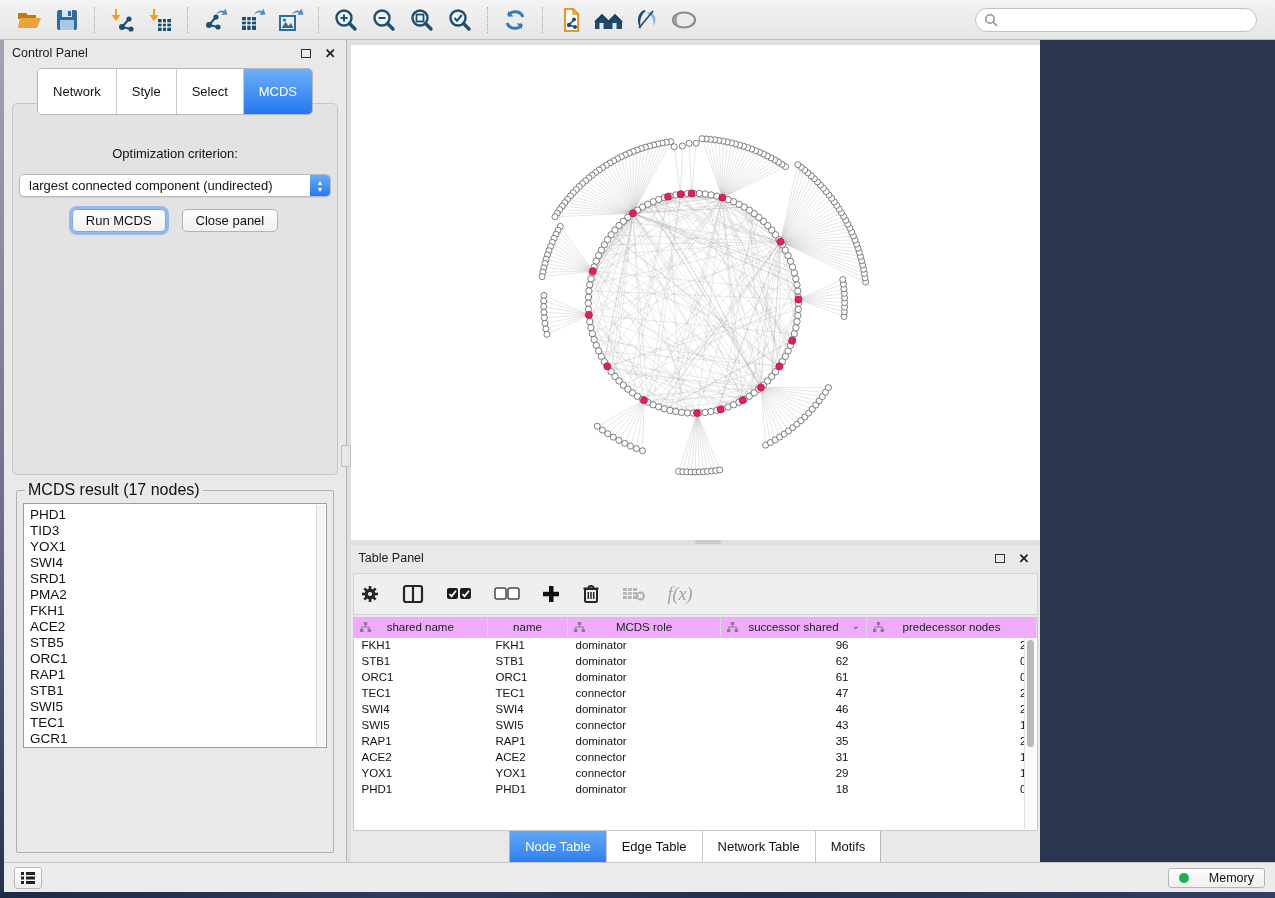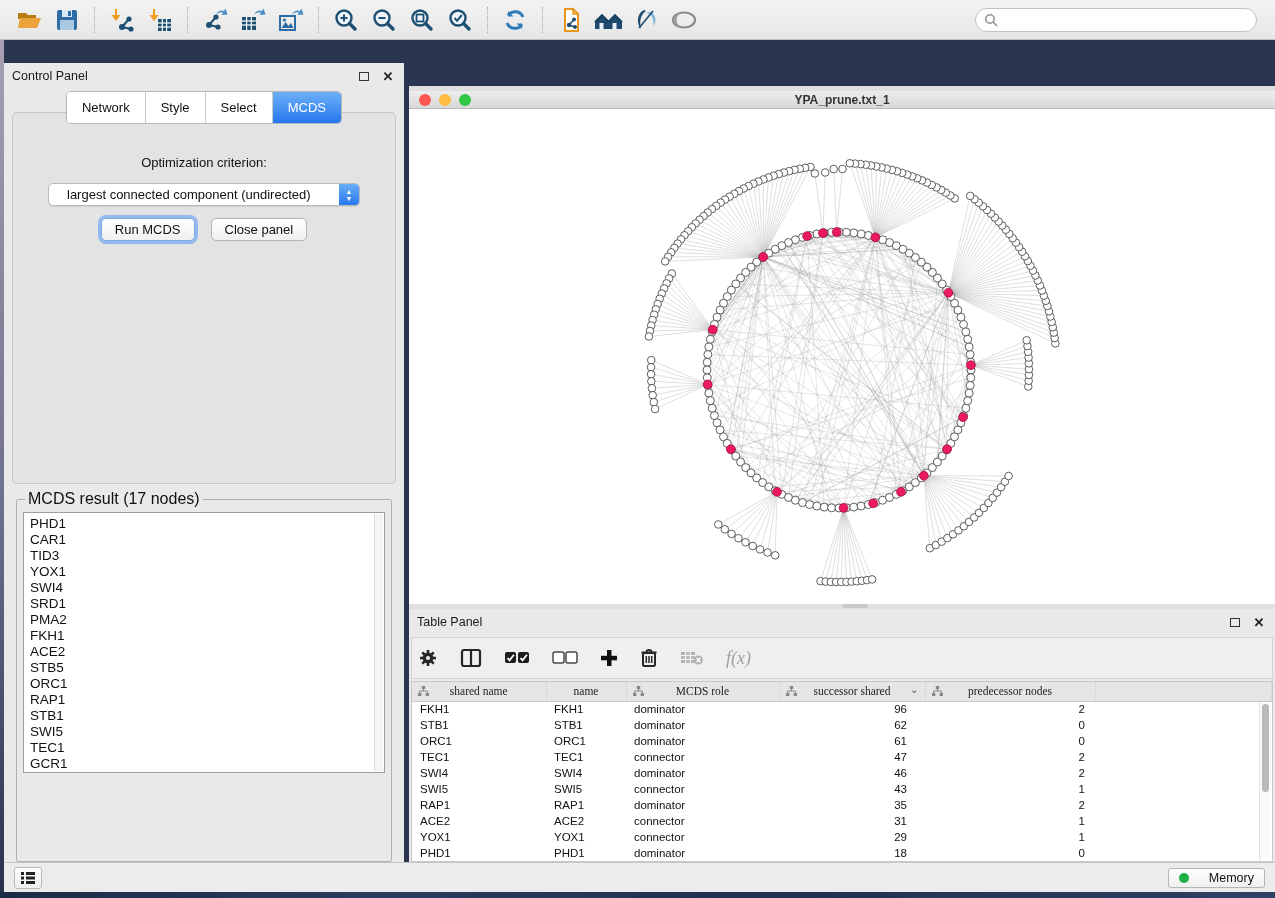--- a/index.html
+++ b/index.html
@@ -18,46 +18,46 @@
              display:flex; align-items:center; padding:0 10px; }
   .tb-btn { width:38px; height:34px; display:flex; align-items:center; justify-content:center;
             border-radius:4px; flex:0 0 auto; }
   .tb-sep { width:1px; height:26px; border-left:1px dotted #a9a9a9; margin:0 8px; flex:0 0 auto; }
   .tb-spacer { flex:1; }
   .searchbox { width:282px; height:24px; background:#fff; border:1px solid #c2c2c2;
                border-radius:12px; display:flex; align-items:center; padding:0 8px; margin-right:8px; }
   .searchbox input { border:none; outline:none; flex:1; font-size:12px; background:transparent; }
 
   
-  .main { position:absolute; left:4px; top:40px; width:1271px; height:822px; display:flex;align-items:flex-end; }
+  .main { position:absolute; left:4px; top:40px; width:1036px; height:822px; display:flex; }
 
   
   .control-panel { width:400px; background:#e9e9e9; display:flex; flex-direction:column; }
   .panel-header { height:26px; display:flex; align-items:center; padding:0 8px; }
   .panel-title { font-size:12.5px; color:#1a1a1a; }
   .panel-header .ph-sp { flex:1; }
   .ph-btn { width:16px; height:16px; display:flex; align-items:center; justify-content:center;
             font-size:12px; color:#222; margin-left:8px; }
   .float-glyph { width:10px; height:9px; border:1.6px solid #333; display:inline-block; }
   .close-glyph { font-weight:bold; font-size:13px; color:#222; }
 
   .ctrl-tabs { display:flex; justify-content:center; margin-top:2px; position:relative; z-index:2; }
   .seg { display:flex; border:1px solid #b6b6b6; border-radius:5px; overflow:hidden; background:#fff; }
-  .seg .tab { padding:8px 15px; font-size:13px; color:#111; background:#fff;
+  .seg .tab { padding:15px 15px; font-size:13px; color:#111; background:#fff;
               border-right:1px solid #c9c9c9; }
   .seg .tab:last-child { border-right:none; }
   .seg .tab.selected { background:linear-gradient(#6db0f7,#2477f0); color:#fff; }
 
   .ctrl-content { margin:-12px 8px 0 8px; padding-top:28px; height:372px;
                   background:#e3e3e3; border:1px solid #c6c6c6; border-radius:5px;
                   display:flex; flex-direction:column; align-items:center; }
   .opt-label { font-size:13px; color:#111; margin-top:14px; }
   .dropdown { margin-top:13px; width:312px; height:23px; background:#fff; border:1px solid #b9b9b9;
               border-radius:5px; display:flex; align-items:center; overflow:hidden;
-              box-shadow:0 1px 1px rgba(0,0,0,.08);padding-left:9px; }
+              box-shadow:0 1px 1px rgba(0,0,0,.08); }
   .dropdown .dd-text { flex:1; font-size:13px; padding-left:9px; color:#111; white-space:nowrap; }
   .dd-stepper { width:20px; height:23px; background:linear-gradient(#6db0f7,#2477f0);
                 display:flex; flex-direction:column; align-items:center; justify-content:center;
                 color:#fff; font-size:7px; line-height:7px; border-radius:0 4px 4px 0; }
   .btn-row { display:flex; gap:16px; margin-top:12px; }
   .mac-btn { background:linear-gradient(#ffffff,#f0f0f0); border:1px solid #b4b4b4; border-radius:5px;
              padding:3px 13px; font-size:13px; color:#111; }
   .mac-btn.focused { box-shadow:0 0 0 3px rgba(86,150,245,.55); border-color:#7aa8e8; }
 
   .mcds-fieldset { margin:6px 12px 0 12px; border:1px solid #b0b0b0; border-radius:2px;
@@ -90,23 +90,23 @@
   
   .table-panel { flex:1; background:#e9e9e9; display:flex; flex-direction:column; }
   .tp-toolbar { margin:2px 2px 0 2px; height:42px; background:#efefef; border:1px solid #d4d4d4;
                 display:flex; align-items:center; gap:22px; padding:0 6px; }
   .tp-ic { display:flex; align-items:center; justify-content:center; }
   .fx-label { font-family:"Liberation Serif",serif; font-style:italic; font-size:18px; color:#a0a0a0; }
 
   .table-wrap { margin:2px 2px 0 2px; background:#fff; border:1px solid #c9c9c9; flex:1;
                 position:relative; overflow:hidden; }
   table.node-table { border-collapse:collapse; table-layout:fixed; width:100%; }
-  .node-table th { height:19px; background:#e5e5e5; border-right:1px solid #dadada;
+  .node-table th { height:19px; background:#f0abfc; border-right:1px solid #dadada;
                    border-bottom:1px solid #c9c9c9; font-weight:normal; font-size:11.5px; color:#222;
-                   text-align:center; white-space:nowrap; overflow:hidden; position:relative;font-family:Liberation Serif, serif; }
+                   text-align:center; white-space:nowrap; overflow:hidden; position:relative; }
   .node-table th .tree-ic { position:absolute; left:6px; top:4px; opacity:.75; }
   .node-table th .sort-ic { position:absolute; right:6px; top:2px; font-size:10px; color:#555; }
   .node-table td { height:16px; font-size:11.5px; color:#111; padding:0 8px; white-space:nowrap; overflow:hidden; }
   .node-table td.num { text-align:right; padding-right:18px; }
   .node-table td.num2 { text-align:right; padding-right:10px; }
   .tbl-scroll { position:absolute; right:1px; top:20px; bottom:1px; width:12px;
                 background:#fafafa; border-left:1px solid #e3e3e3; }
   .tbl-thumb { position:absolute; left:2px; right:2px; top:2px; height:56%;
                background:#b9b9b9; border-radius:5px; }
 
@@ -323,21 +323,20 @@
       <div class="btn-row">
         <button class="mac-btn focused">Run MCDS</button>
         <button class="mac-btn">Close panel</button>
       </div>
     </div>
     <fieldset class="mcds-fieldset">
       <legend>MCDS result (17 nodes)</legend>
       <div class="mcds-list" id="mcds-list">
         <div class="mcds-scroll"></div>
       <div class="mcds-item">PHD1</div>
-          <div class="mcds-item">CAR1</div>
           <div class="mcds-item">TID3</div>
           <div class="mcds-item">YOX1</div>
           <div class="mcds-item">SWI4</div>
           <div class="mcds-item">SRD1</div>
           <div class="mcds-item">PMA2</div>
           <div class="mcds-item">FKH1</div>
           <div class="mcds-item">ACE2</div>
           <div class="mcds-item">STB5</div>
           <div class="mcds-item">ORC1</div>
           <div class="mcds-item">RAP1</div>
@@ -347,28 +346,20 @@
           <div class="mcds-item">GCR1</div>
         </div>
     </fieldset>
   </div>
 
   <div class="v-splitter">
     <div class="v-grip"></div>
   </div>
 
   <div class="right-col">
-    <div class="net-titlebar">
-      <div class="net-title">YPA_prune.txt_1</div>
-      <div class="lights">
-        <span class="light" id="light-red" style="background: rgb(252, 87, 83);"></span>
-        <span class="light" id="light-yellow" style="background: rgb(253, 188, 64);"></span>
-        <span class="light" id="light-green" style="background: rgb(51, 199, 72);"></span>
-      </div>
-    </div>
     <div class="net-canvas">
       <svg id="network-svg" viewBox="0 0 866 495" style="background: rgb(255, 255, 255);">
           <g stroke="#9e9e9e" stroke-opacity="0.38" stroke-width="0.7">
             <line x1="354.287910401662" y1="147.95701788811908" x2="322.3459652973777" y2="340.8566388728132"></line>
             <line x1="354.287910401662" y1="147.95701788811908" x2="305.4074003992955" y2="215.42148945018693"></line>
             <line x1="354.287910401662" y1="147.95701788811908" x2="506.3846110957344" y2="373.5473999163779"></line>
             <line x1="354.287910401662" y1="147.95701788811908" x2="366.1491069021084" y2="381.780832223408"></line>
             <line x1="354.287910401662" y1="147.95701788811908" x2="493.8508930978916" y2="140.21916777659197"></line>
             <line x1="354.287910401662" y1="147.95701788811908" x2="298.829988294092" y2="276.45109770225645"></line>
             <line x1="354.287910401662" y1="147.95701788811908" x2="415.22068915436336" y2="123.86771503473253"></line>
@@ -1268,20 +1259,28 @@
                 <td class="num">18</td>
                 <td class="num2">0</td>
                 <td></td>
               </tr>
             </tbody>
         </table>
         <div class="tbl-scroll">
           <div class="tbl-thumb"></div>
         </div>
       </div>
+      <div class="tp-tabs">
+        <div class="seg" id="table-tab-seg">
+            <div class="tab selected">Node Table</div>
+            <div class="tab">Edge Table</div>
+            <div class="tab">Network Table</div>
+            <div class="tab">Motifs</div>
+          </div>
+      </div>
     </div>
   </div>
 </div>
 
 <div class="status-bar">
   <div class="sb-btn">
     <svg width="16" height="14" viewBox="0 0 16 14">
       <g fill="#222">
           <rect x="1" y="1" width="3" height="3"></rect>
           <rect x="1" y="5.5" width="3" height="3"></rect>

